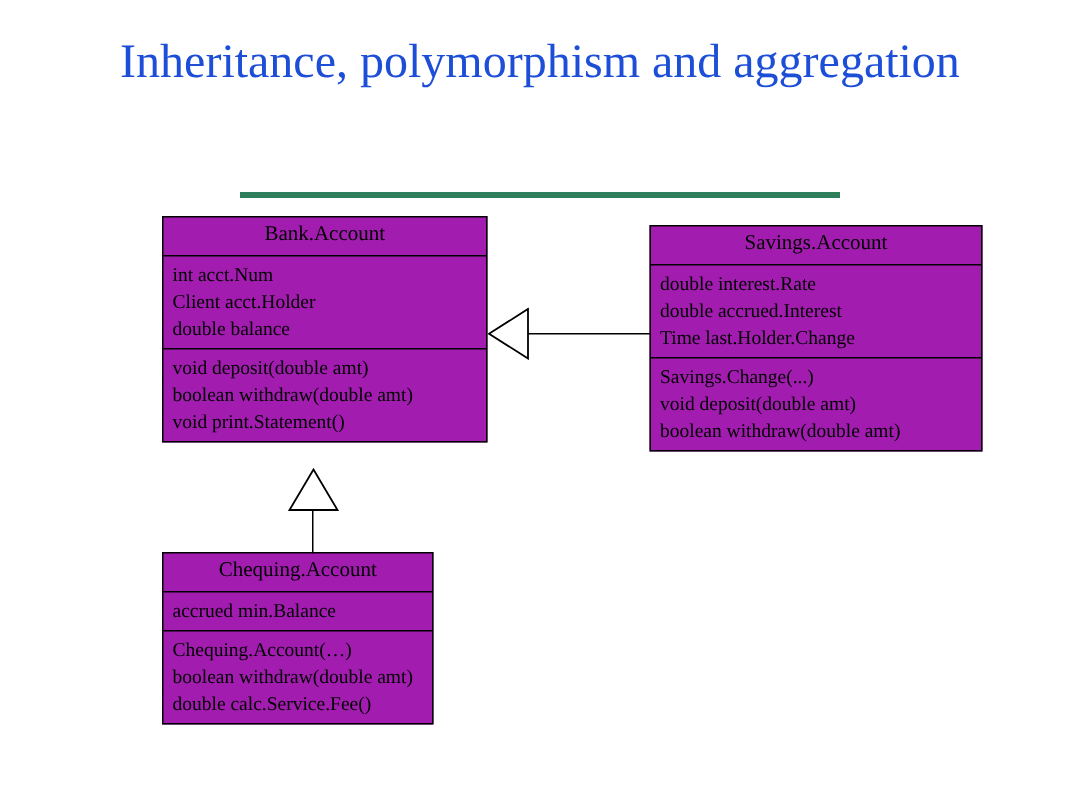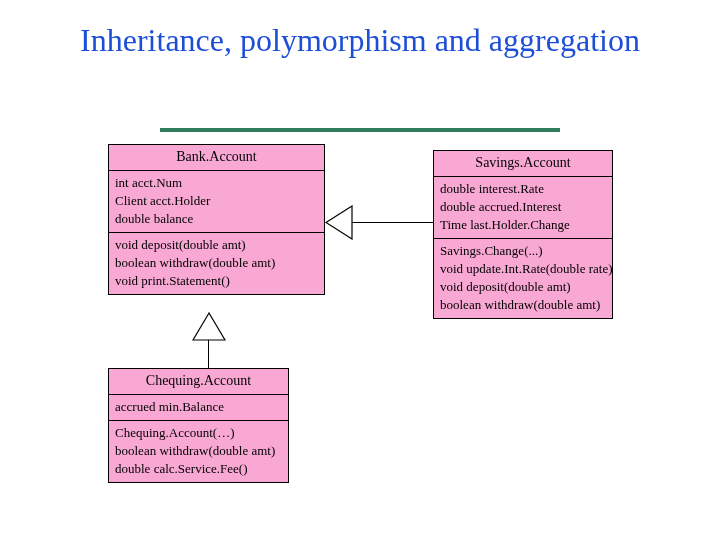--- a/index.html
+++ b/index.html
@@ -36,21 +36,21 @@
     top: 128px;
     width: 400px;
     height: 4px;
     background: #2e7d5b;
   }
 
   
   .uml-box {
     position: absolute;
     border: 1px solid #000000;
-    background: #f9a8d4;
+    background: #a21caf;
     box-sizing: border-box;
   }
   .uml-name {
     text-align: center;
     font-size: 14px;
     line-height: 16px;
     padding: 4px 6px 5px 6px;
     border-bottom: 1px solid #000000;
     white-space: nowrap;
   }
@@ -68,21 +68,21 @@
 
   
   #box-bank {
     left: 108px;
     top: 144px;
     width: 217px;
   }
   #box-savings {
     left: 433px;
     top: 150px;
-    width: 180px;
+    width: 222px;
   }
   #box-chequing {
     left: 108px;
     top: 368px;
     width: 181px;
   }
 
   
   #conn-horiz-line {
     position: absolute;
@@ -140,21 +140,20 @@
 
 <div class="uml-box" id="box-savings">
   <div class="uml-name">Savings.Account</div>
   <div class="uml-section bordered">
     <div class="uml-line">double interest.Rate</div>
     <div class="uml-line">double accrued.Interest</div>
     <div class="uml-line">Time last.Holder.Change</div>
   </div>
   <div class="uml-section">
     <div class="uml-line">Savings.Change(...)</div>
-    <div class="uml-line">void update.Int.Rate(double rate)</div>
     <div class="uml-line">void deposit(double amt)</div>
     <div class="uml-line">boolean withdraw(double amt)</div>
   </div>
 </div>
 
 <div class="uml-box" id="box-chequing">
   <div class="uml-name">Chequing.Account</div>
   <div class="uml-section bordered">
     <div class="uml-line">accrued min.Balance</div>
   </div>

